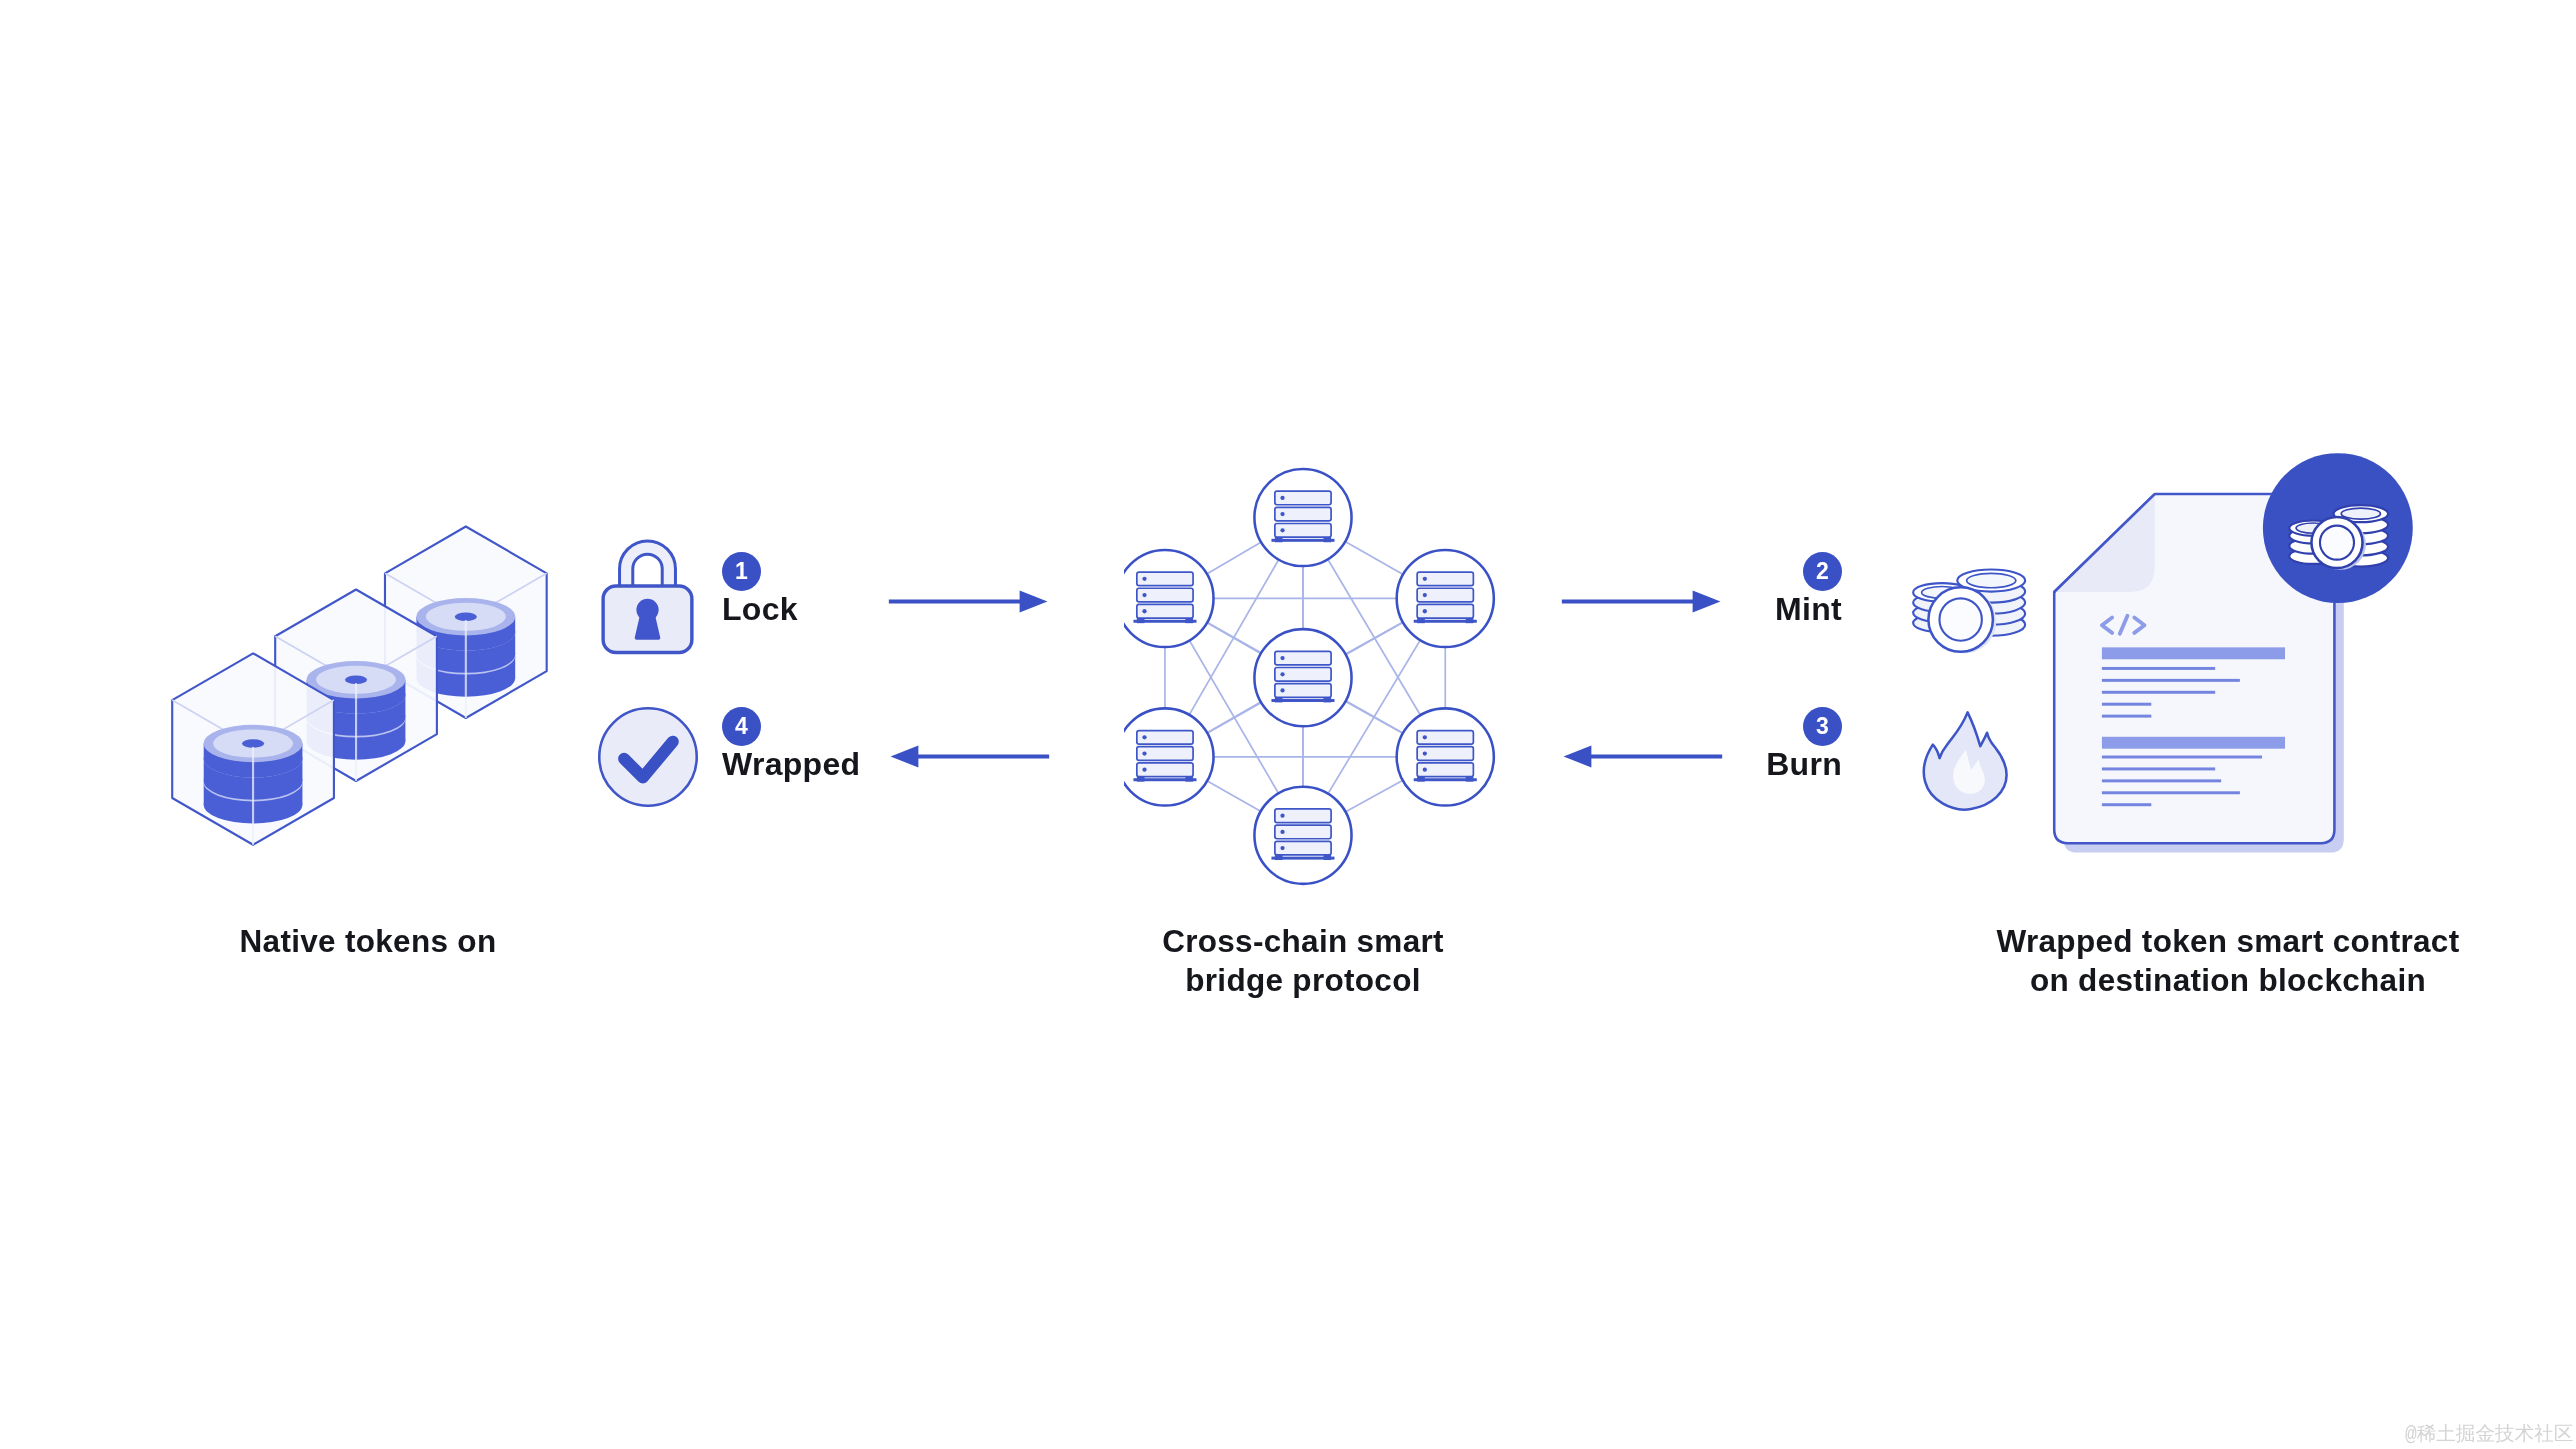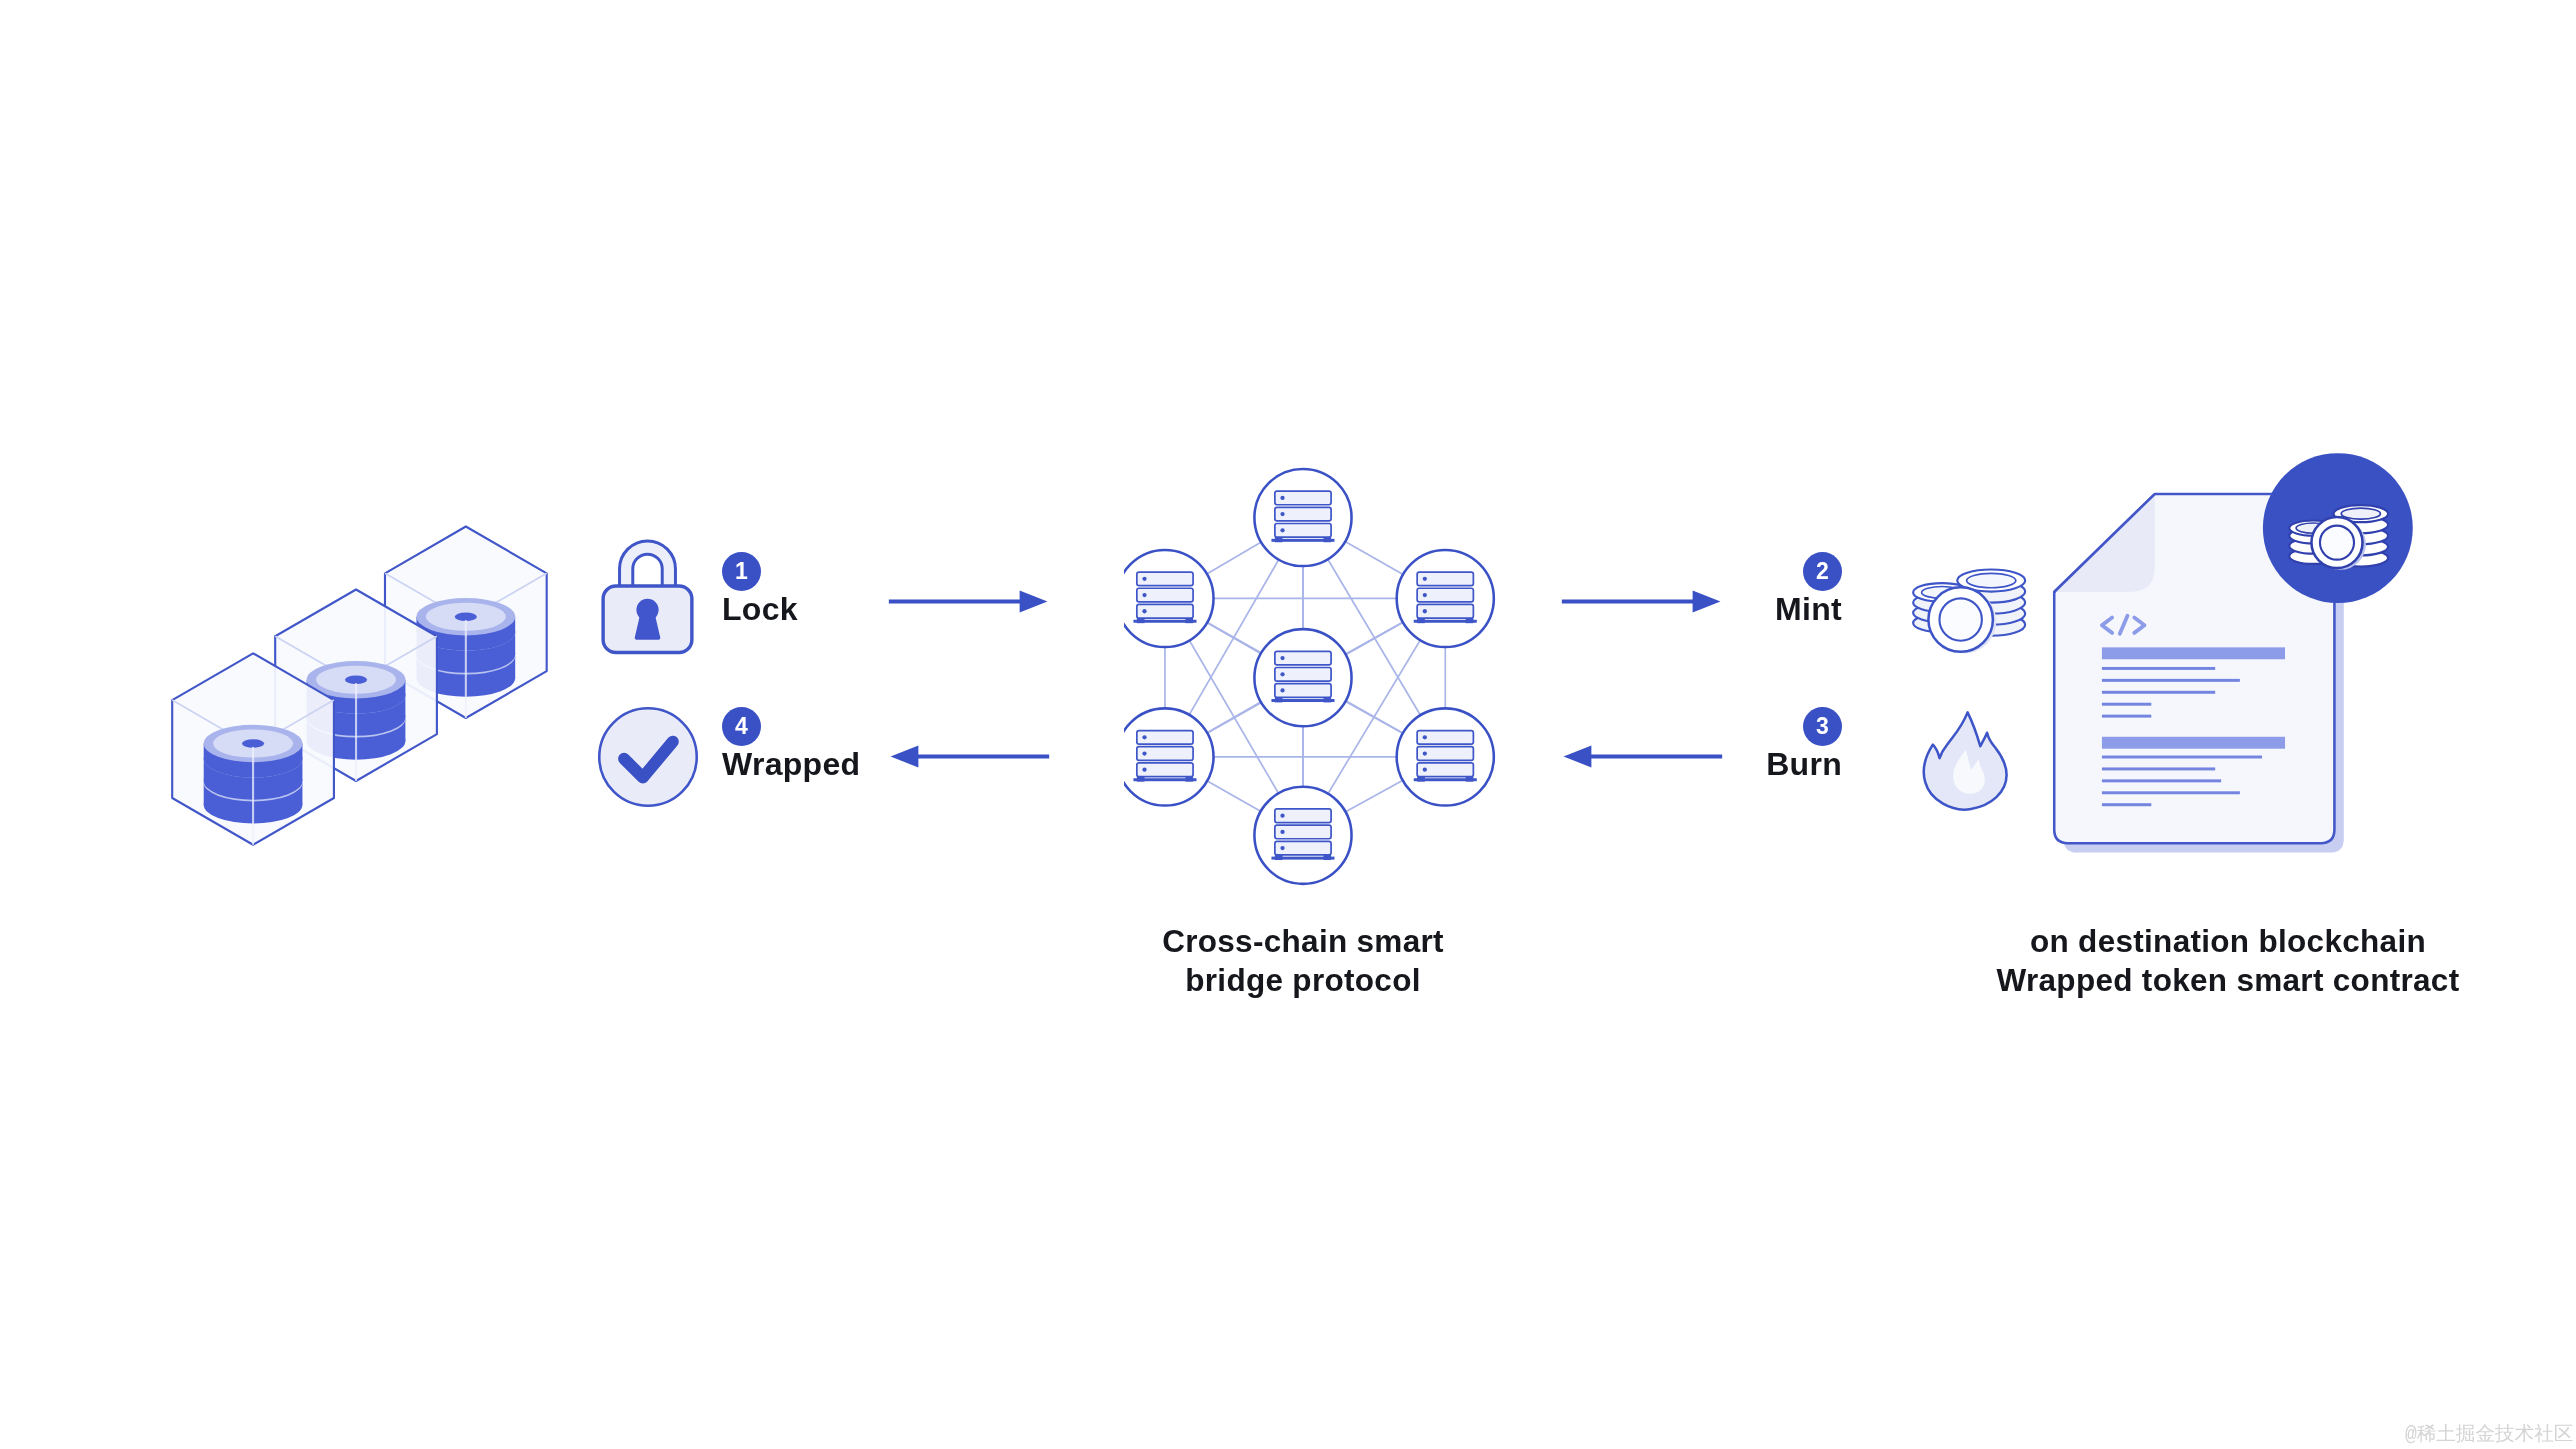--- a/index.html
+++ b/index.html
@@ -263,26 +263,27 @@
         <ellipse cx="372" cy="78" rx="32" ry="10"></ellipse>
       </g>
       <ellipse cx="372" cy="78" rx="23" ry="6.5" fill="#eef0fa" stroke="#3040ad" stroke-width="2"></ellipse>
       <circle cx="348" cy="114" r="30" fill="#b9c2ee"></circle>
       <circle cx="344" cy="112" r="30" fill="#ffffff" stroke="#3040ad" stroke-width="3"></circle>
       <circle cx="344" cy="112" r="20" fill="#fbfcff" stroke="#3040ad" stroke-width="2.5"></circle>
     </g>
   </svg>
 
   <div class="caption" style="left:104px;top:922px">
+    <span>Native tokens on</span>
   </div>
   <div class="caption" style="left:1039px;top:922px">
     <span>Cross-chain smart</span>
     <span>bridge protocol</span>
   </div>
   <div class="caption" style="left:1964px;top:922px">
+    <span>Wrapped token smart contract</span>
     <span>on destination blockchain</span>
-    <span>Wrapped token smart contract</span>
   </div>
 
   <div class="watermark">@稀土掘金技术社区</div>
 
 </div>
 
 
 </body></html>

